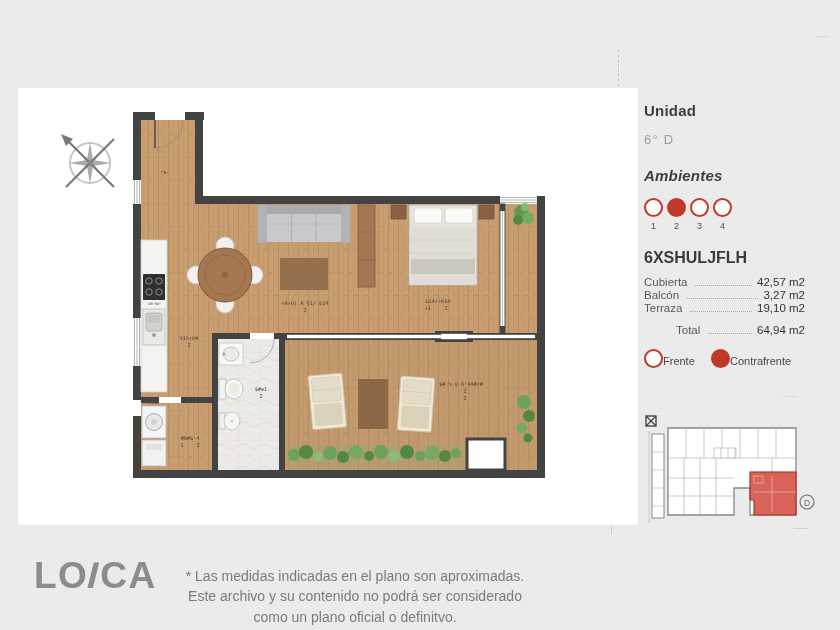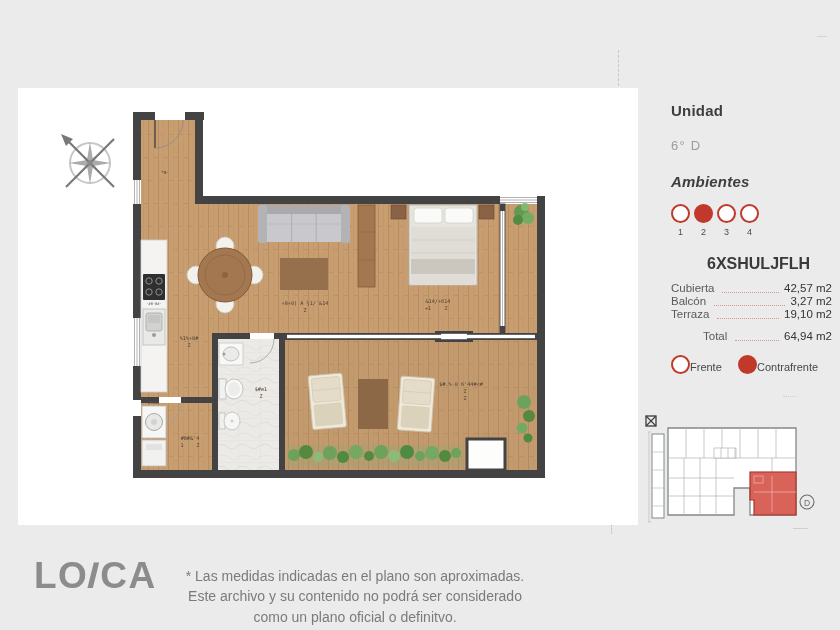--- a/index.html
+++ b/index.html
@@ -2,32 +2,32 @@
 <html><head>
 <meta charset="utf-8">
 <style>
   html,body{margin:0;padding:0;background:#ebebeb;}
   .page{position:relative;width:840px;height:630px;background:#ebebeb;overflow:hidden;
         font-family:"Liberation Sans",sans-serif;}
   .card{position:absolute;left:18px;top:88px;width:620px;height:437px;background:#ffffff;}
   .plan-svg{position:absolute;left:0;top:0;}
 
   
-  .panel{position:absolute;left:671px;top:102px;width:161px;}
+  .panel{position:absolute;left:644px;top:102px;width:161px;}
   .h1{font-size:15px;font-weight:bold;color:#3e3e3e;letter-spacing:.2px;line-height:18px;}
-  .unit-value{margin-top:19px;font-size:13px;color:#9c9c9c;letter-spacing:1.2px;line-height:14px;}
+  .unit-value{margin-top:13px;font-size:13px;color:#9c9c9c;letter-spacing:1.2px;line-height:14px;}
   .h1.amb{margin-top:20px;font-style:italic;}
   .amb-row{display:flex;gap:4px;margin-top:13px;}
   .amb-item{display:flex;flex-direction:column;align-items:center;width:19px;}
   .circ{width:15px;height:15px;border:2px solid #c0392b;border-radius:50%;background:#fff;box-sizing:content-box;}
   .circ.filled{background:#c0392b;}
   .amb-item .num{margin-top:4px;font-size:9px;color:#4d4d4d;}
-  .h2{margin-top:17px;font-size:16px;font-weight:bold;color:#3a3a3a;line-height:19px;margin-left:36px;}
+  .h2{margin-top:17px;font-size:16px;font-weight:bold;color:#3a3a3a;line-height:19px;}
   .rows{margin-top:9px;}
-  .trow{display:flex;align-items:flex-end;font-size:11.5px;color:#5a5a5a;line-height:13px;}
+  .trow{display:flex;align-items:flex-start;font-size:11.5px;color:#5a5a5a;line-height:13px;}
   .trow .lead{flex:1;border-bottom:1px dotted #d39a92;margin:0 5px 2px 8px;height:9px;}
   .trow .val{color:#333333;white-space:nowrap;}
   .trow.total{margin-top:9px;margin-left:32px;}
   .h2.ubi{margin-top:16px;}
   .orient{display:flex;margin-top:12px;}
   .orient .opt{display:flex;flex-direction:row;}
   .orient .opt.front{width:67px;}
   .orient .lbl{margin-top:6px;font-size:11px;color:#474747;}
   .mini-compass{position:absolute;left:644px;top:414px;}
   .mini-plan{position:absolute;left:648px;top:422px;}

